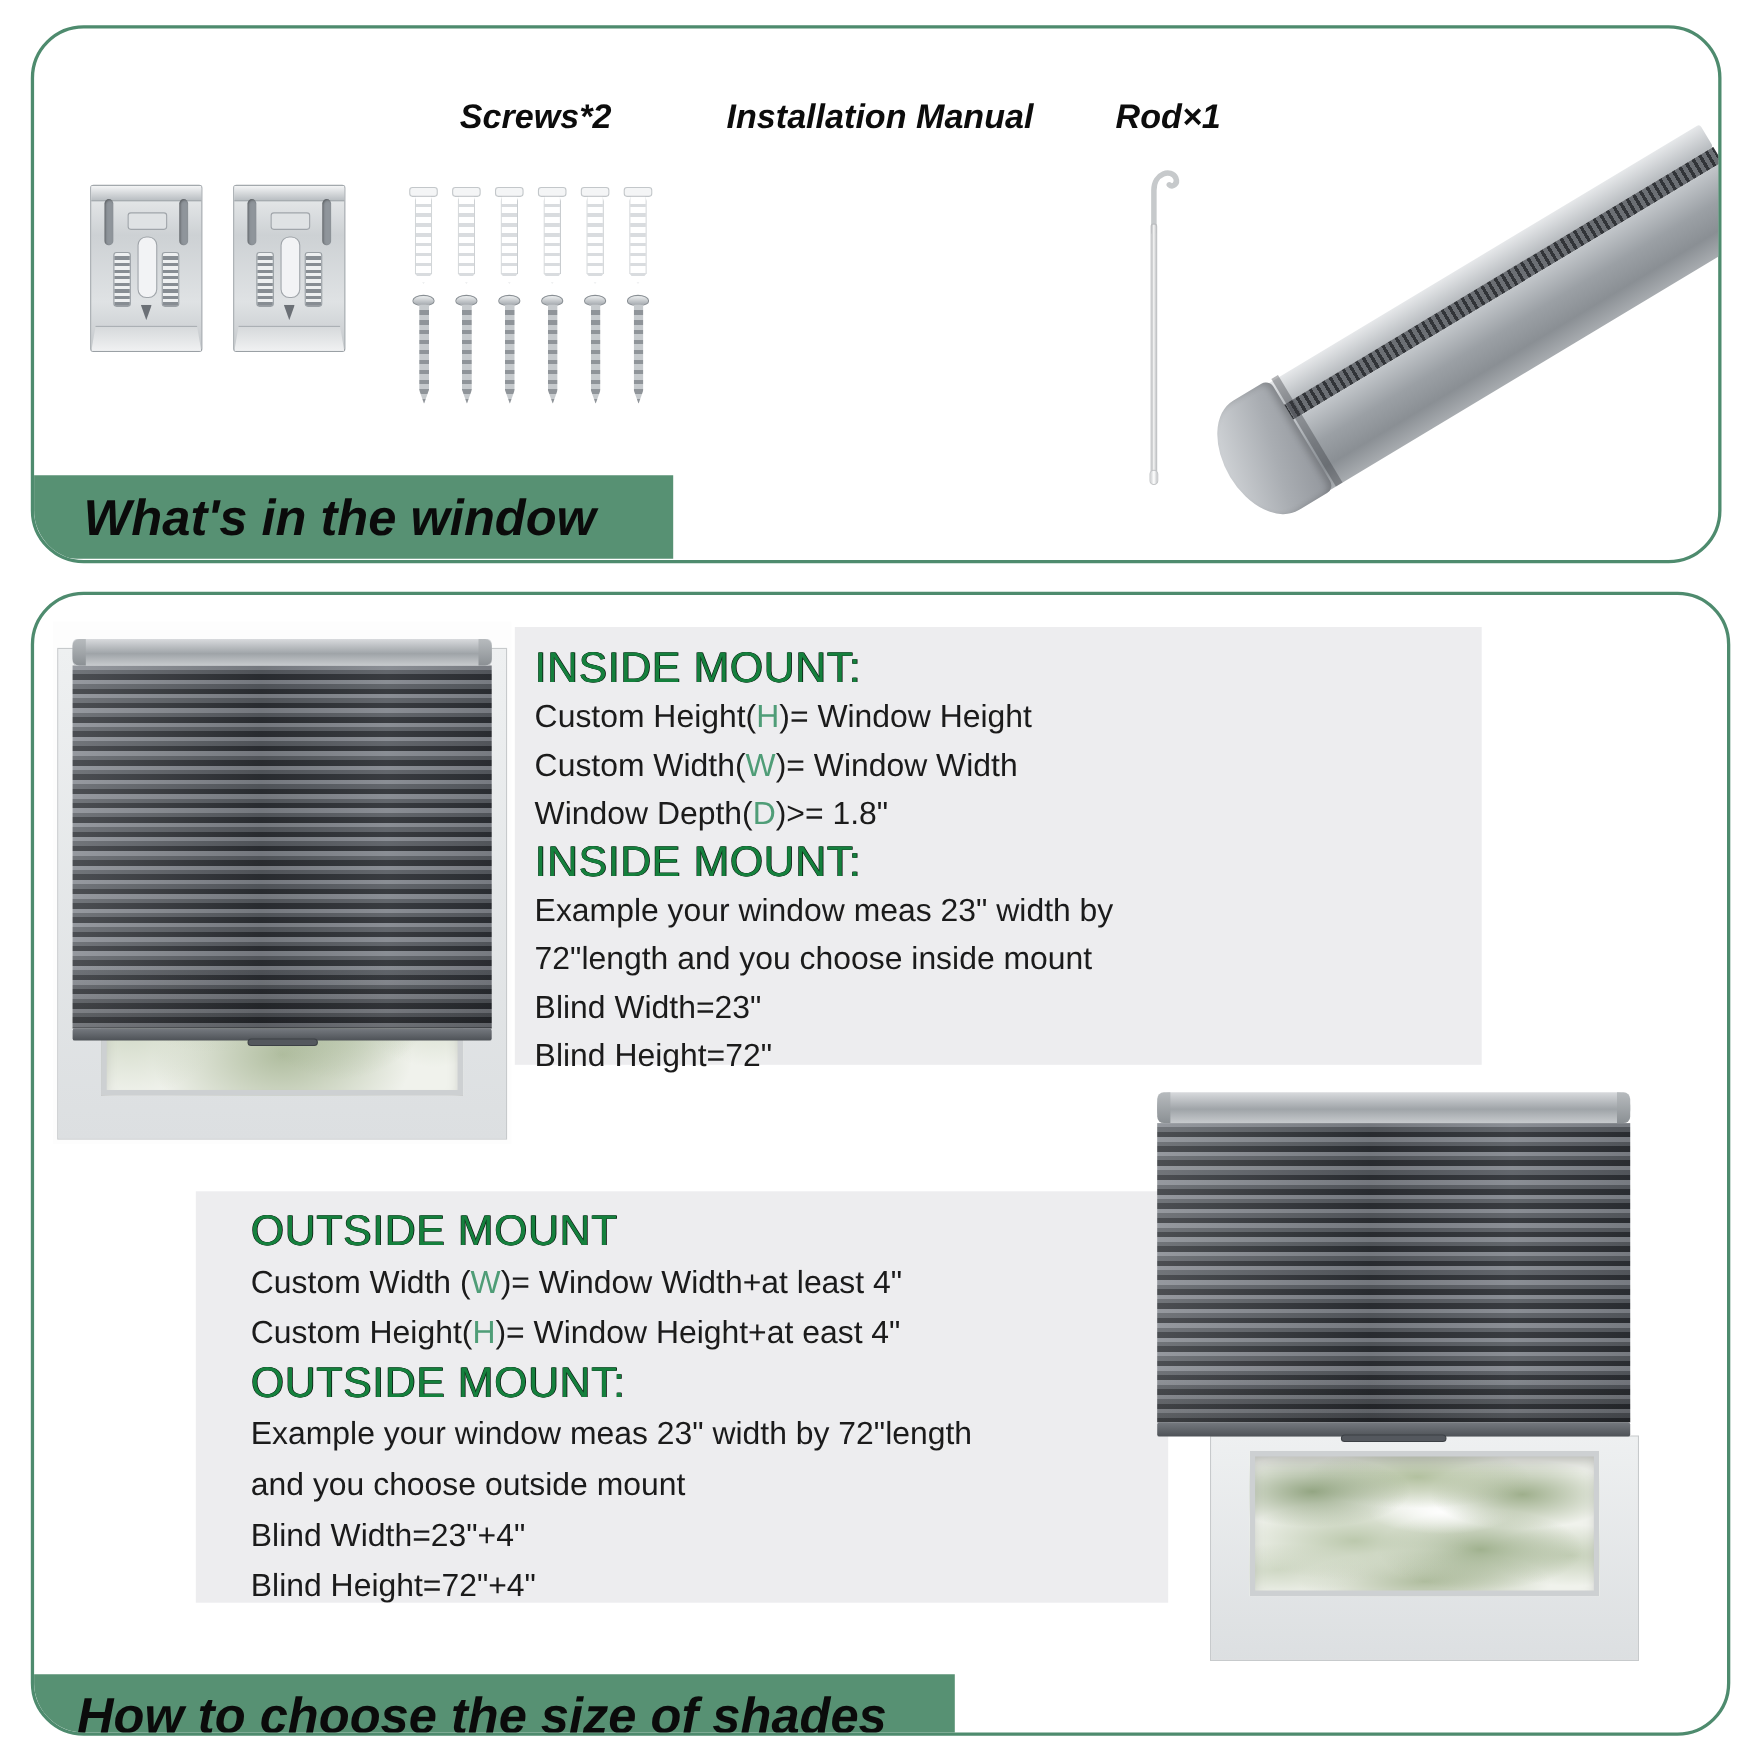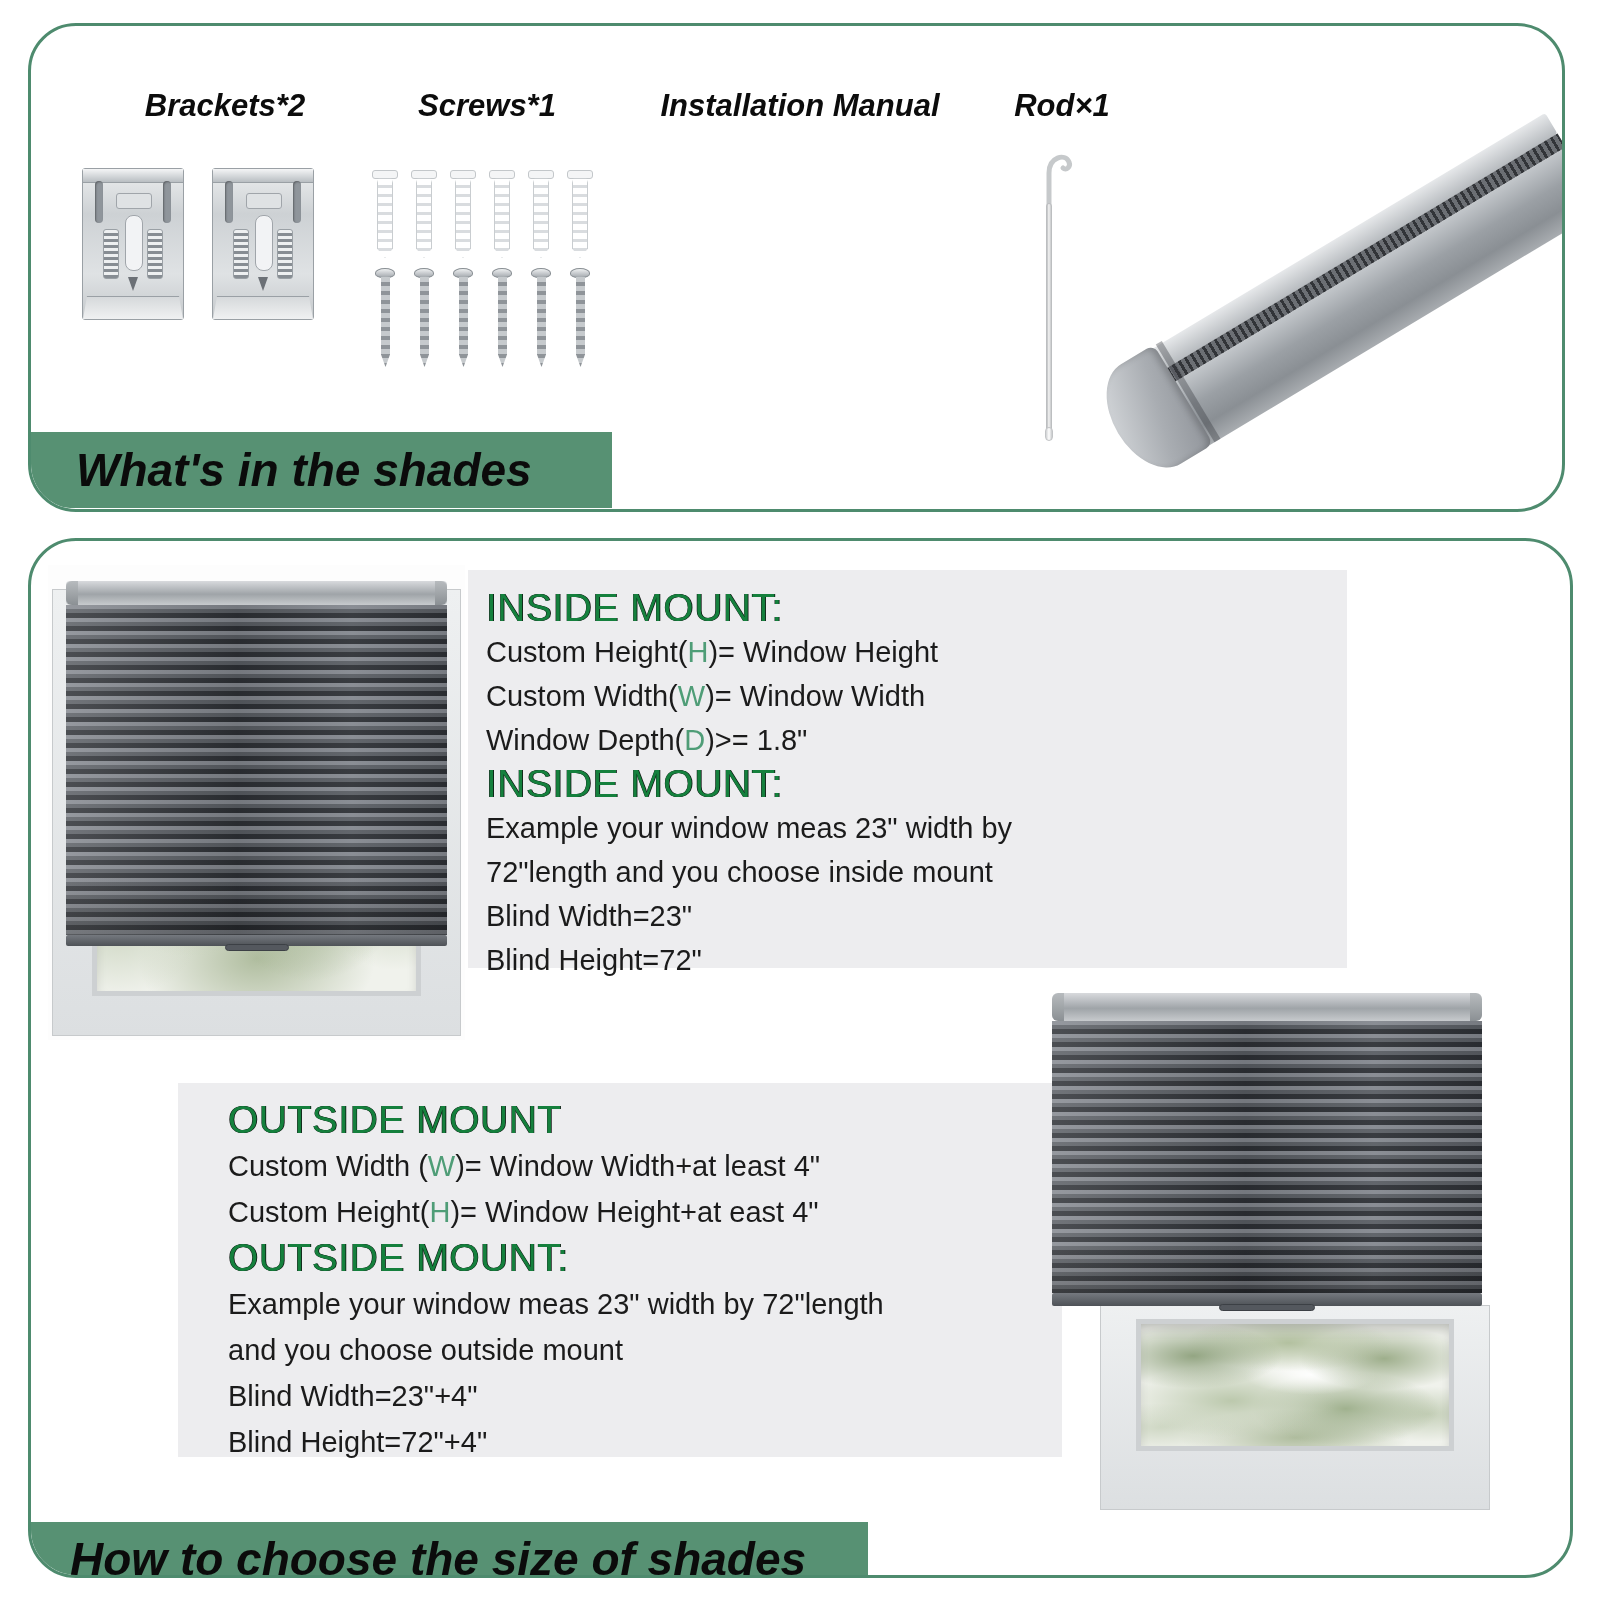--- a/index.html
+++ b/index.html
@@ -130,22 +130,21 @@
   .handle{position:absolute;left:50%;transform:translateX(-50%);bottom:-5px;height:7px;
           background:#54585e;border:1px solid #3c4045;border-radius:4px;box-sizing:border-box;}
 </style>
 </head>
 <body>
 
 <div class="page">
 
   <section class="box box1">
 
-    <div class="ilabel" style="left:44px;width:300px;">Brackets*2</div>
-    <div class="ilabel" style="left:306px;width:300px;">Screws*1</div>
+    <div class="ilabel" style="left:306px;width:300px;">Screws*2</div>
     <div class="ilabel" style="left:619px;width:300px;">Installation Manual</div>
     <div class="ilabel" style="left:951px;width:160px;">Rod×1</div>
 
     <div class="bracket" style="left:51px;top:142px;">
       <div class="b-toprail"></div>
       <div class="b-hook l"></div>
       <div class="b-hook r"></div>
       <div class="b-tab"></div>
       <div class="b-spring l"></div>
       <div class="b-spring r"></div>
@@ -232,21 +231,21 @@
       <div class="rail">
         <div class="rail-top"></div>
         <div class="rail-channel"></div>
         <div class="rail-front"></div>
         <div class="rail-gap"></div>
         <div class="rail-cap"></div>
       </div>
     </div>
 
     <div class="band band1">
-      <span>What's in the shades</span>
+      <span>What's in the window</span>
     </div>
   </section>
 
   <section class="box box2">
 
     <div class="panel panel1">
       <div class="hvy">INSIDE MOUNT:</div>
       <div class="bl"><span>Custom Height(</span><span class="g">H</span><span>)= Window Height</span></div>
       <div class="bl"><span>Custom Width(</span><span class="g">W</span><span>)= Window Width</span></div>
       <div class="bl"><span>Window Depth(</span><span class="g">D</span><span>)&gt;= 1.8"</span></div>

